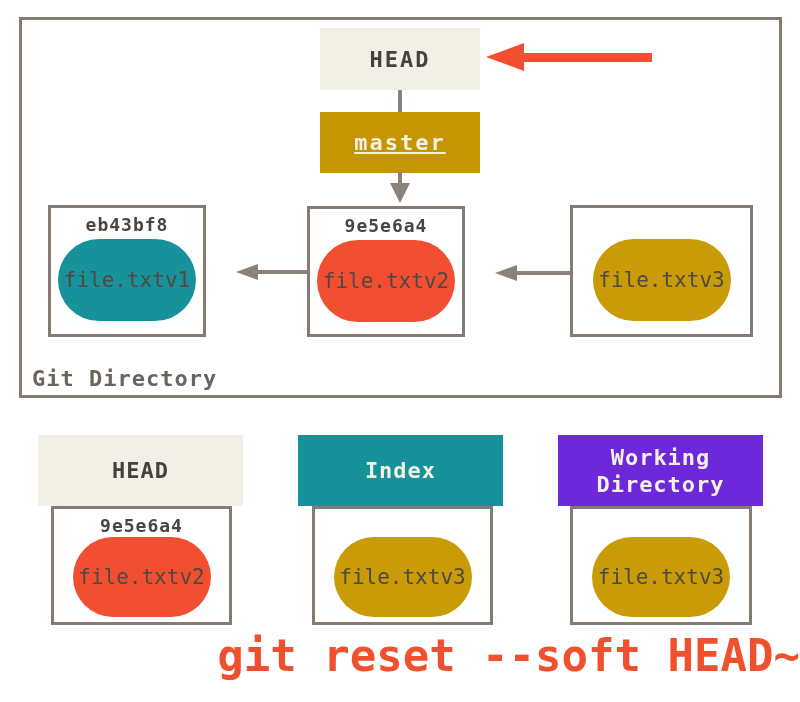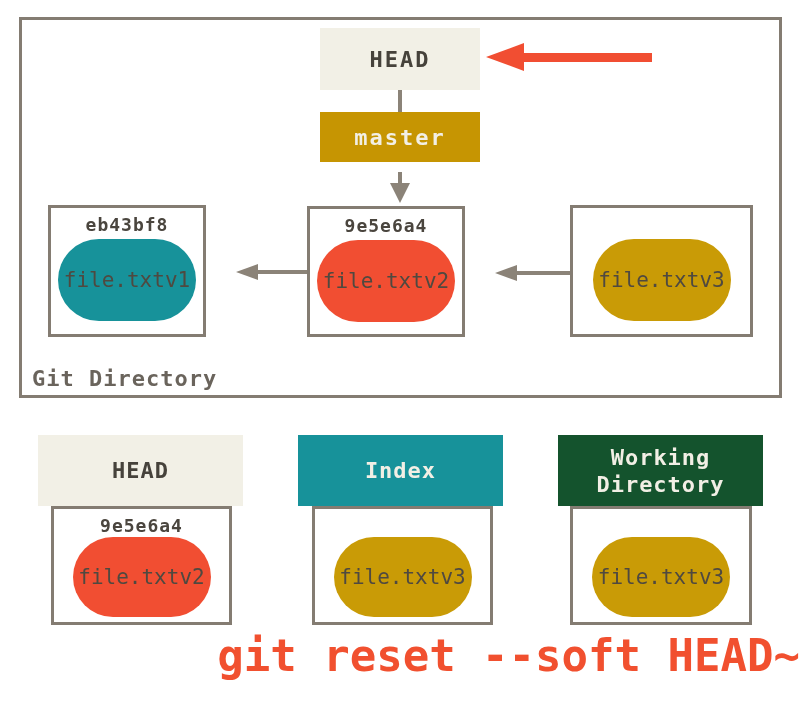--- a/index.html
+++ b/index.html
@@ -23,21 +23,21 @@
     letter-spacing: 1px;
   }
 
   
   .ref-box {
     width: 160px; height: 62px;
     display: flex; align-items: center; justify-content: center;
     font-size: 22px; font-weight: bold; letter-spacing: 2px;
   }
   .head-ref { left: 320px; top: 28px; }
-  .master-ref { left: 320px; top: 112px; height: 50px; }
+  .master-ref { left: 320px; top: 112px; height: 61px; text-decoration: underline; }
 
   
   .vline { width: 4px; background: var(--arrow); }
   .hline { height: 4px; background: var(--arrow); }
   .tri { width: 0; height: 0; }
   .tri-down {
     border-left: 10px solid transparent;
     border-right: 10px solid transparent;
     border-top: 20px solid var(--arrow);
   }
@@ -162,21 +162,21 @@
 <div class="abs area-header" style="left: 298px; top: 435px; background-color: rgb(23, 146, 154); color: rgb(242, 239, 229);">
   <span>Index</span>
 </div>
 <div class="abs area-box" style="left:312px; top:506px;">
   <div class="abs blob" style="top: 28px; background-color: rgb(201, 155, 6);">
     <div>file.txt</div>
     <div>v3</div>
   </div>
 </div>
 
-<div class="abs area-header" style="left: 558px; top: 435px; padding: 0px 11px; background-color: #14532d; color: rgb(242, 239, 229);">
+<div class="abs area-header" style="left: 558px; top: 435px; padding: 0px 11px; background-color: #6d28d9; color: rgb(242, 239, 229);">
   <span>Working Directory</span>
 </div>
 <div class="abs area-box" style="left:570px; top:506px; width:182px;">
   <div class="abs blob" style="top: 28px; background-color: rgb(201, 155, 6);">
     <div>file.txt</div>
     <div>v3</div>
   </div>
 </div>
 
 <div class="abs caption">git reset --soft HEAD~</div>

